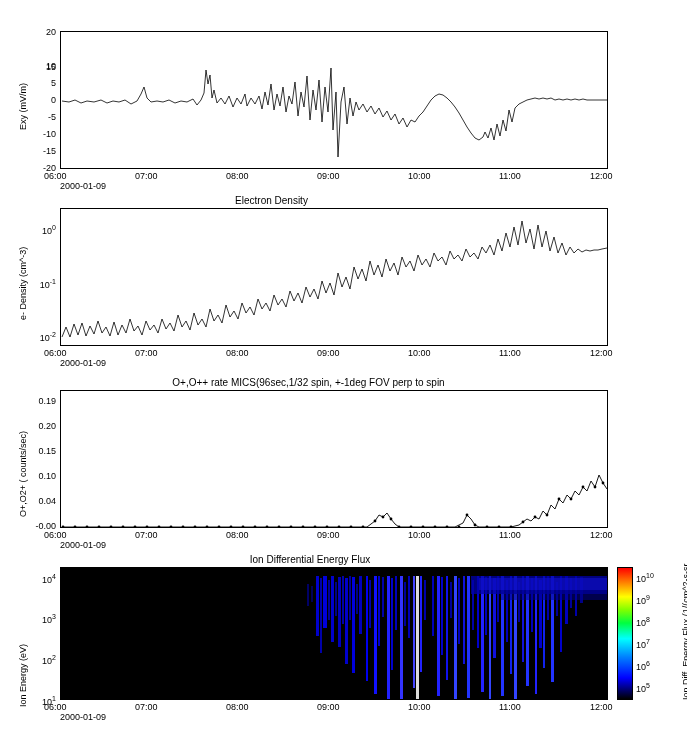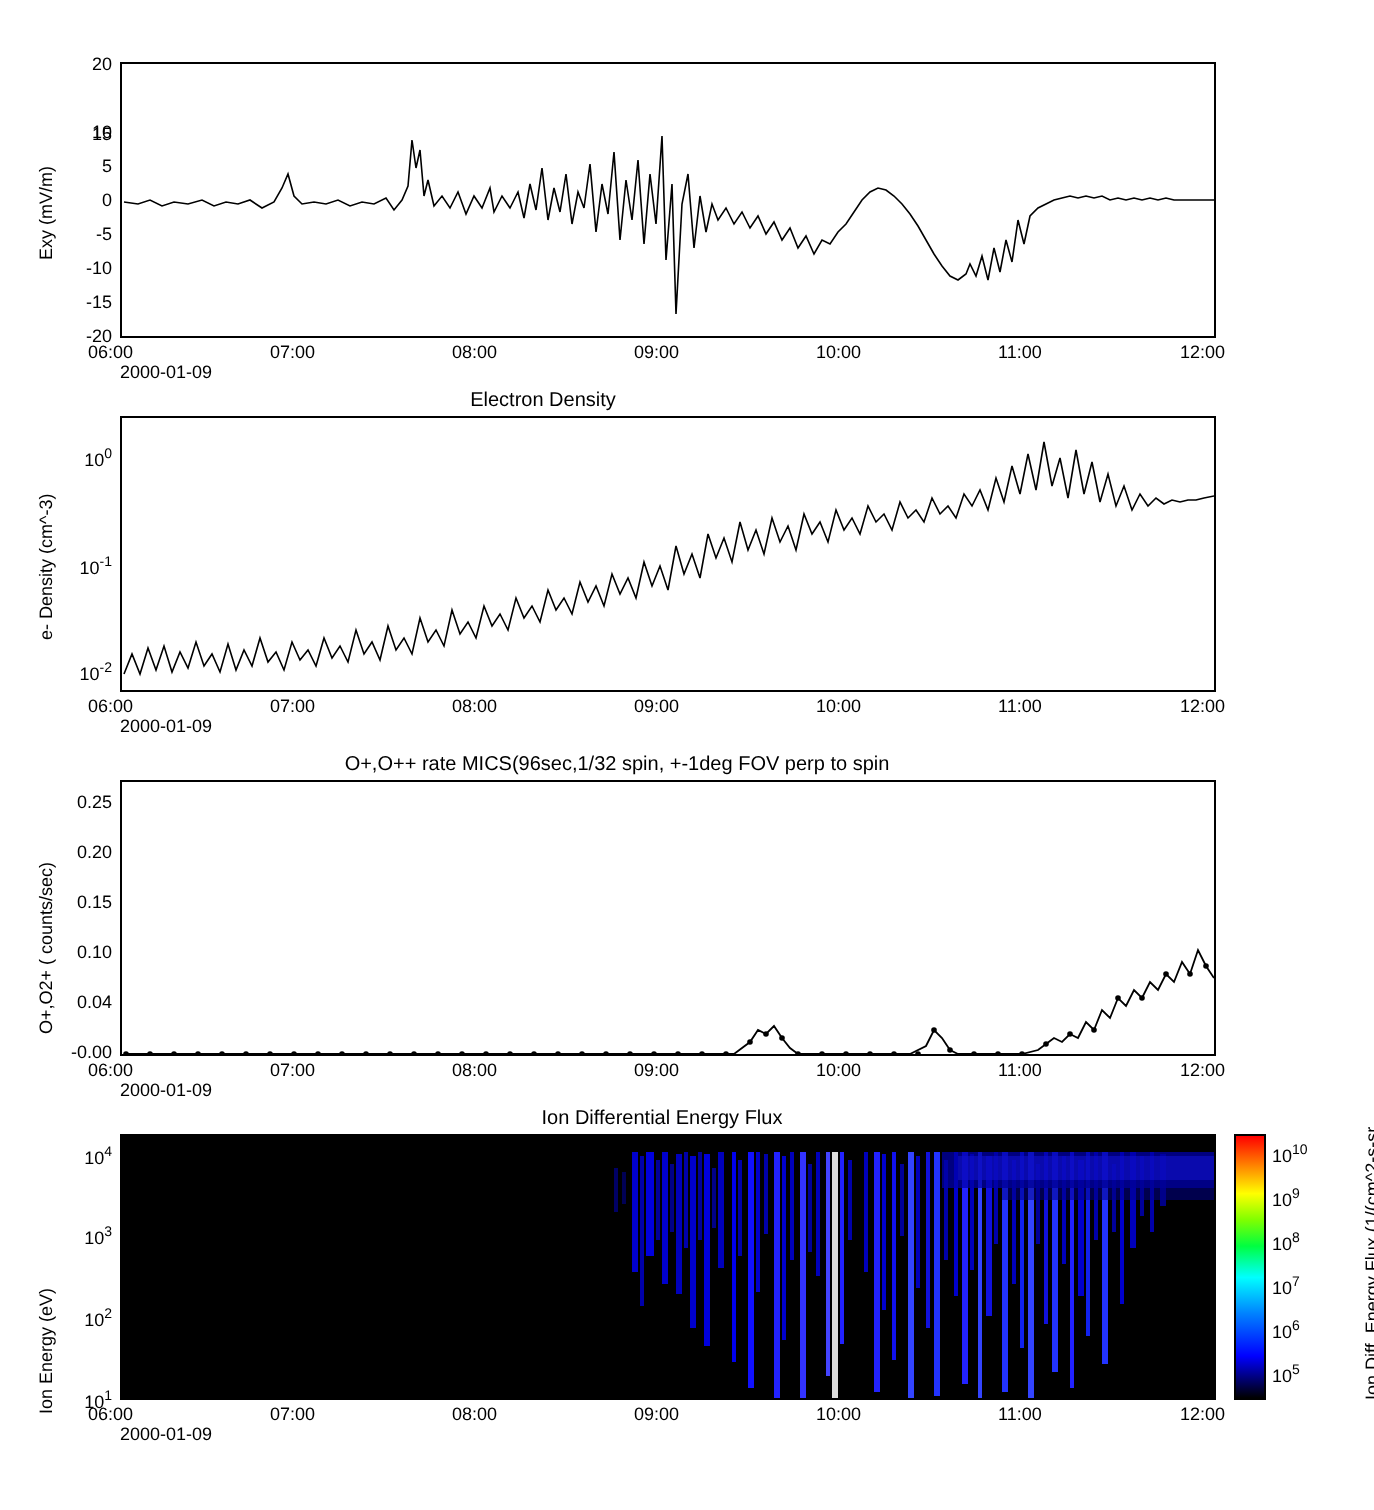--- a/index.html
+++ b/index.html
@@ -156,21 +156,21 @@
     <div class="xtick" style="left:499px; top:158px; width:34px;">11:00</div>
     <div class="xtick" style="left:590px; top:158px; width:34px;">12:00</div>
     <div class="datelabel" style="left:60px; top:168px;">2000-01-09</div>
   </div>
 
   <div class="panel" style="left:0; top:372px; width:617px; height:190px;">
     <div class="plot-title" style="top:5px;">O+,O++ rate MICS(96sec,1/32 spin, +-1deg FOV perp to spin</div>
 
     <div class="ylabel" style="left:18px; top:145px;">O+,O2+ ( counts/sec)</div>
 
-    <div class="ytick" style="left:20px; top:25px; width:36px;">0.25</div>
+    <div class="ytick" style="left:20px; top:25px; width:36px;">0.19</div>
     <div class="ytick" style="left:20px; top:50px; width:36px;">0.20</div>
     <div class="ytick" style="left:20px; top:75px; width:36px;">0.15</div>
     <div class="ytick" style="left:20px; top:100px; width:36px;">0.10</div>
     <div class="ytick" style="left:20px; top:125px; width:36px;">0.04</div>
     <div class="ytick" style="left:16px; top:150px; width:40px;">-0.00</div>
 
     <div class="frame" style="left:60px; top:18px; width:548px; height:138px;">
       <svg class="trace" width="548" height="138" viewBox="0 0 548 138" preserveAspectRatio="none">
         <g stroke="#000" stroke-width="0.9" fill="none">
           <polyline points="2,136 10,136 18,136 26,136 34,136 42,136 50,136 58,136 66,136 74,136 82,136 90,136 98,136 106,136 114,136 122,136 130,136 138,136 146,136 154,136 162,136 170,136 178,136 186,136 194,136 202,136 210,136 218,136 226,136 234,136 242,136 250,136 258,136 266,136 274,136 282,136 290,136 298,136 306,136 314,130 318,124 322,126 326,122 330,128 334,133 338,136 346,136 354,136 362,136 370,136 378,136 386,136 394,136 402,132 406,124 410,128 414,134 418,136 426,136 434,136 442,136 450,136 458,134 462,131 466,128 470,130 474,126 478,128 482,120 486,124 490,114 494,118 498,108 502,112 506,104 510,108 514,100 518,104 522,96 526,100 530,90 534,96 538,84 542,92 546,98"></polyline>
@@ -232,21 +232,21 @@
     <div class="xtick" style="left:135px; top:158px; width:34px;">07:00</div>
     <div class="xtick" style="left:226px; top:158px; width:34px;">08:00</div>
     <div class="xtick" style="left:317px; top:158px; width:34px;">09:00</div>
     <div class="xtick" style="left:408px; top:158px; width:34px;">10:00</div>
     <div class="xtick" style="left:499px; top:158px; width:34px;">11:00</div>
     <div class="xtick" style="left:590px; top:158px; width:34px;">12:00</div>
     <div class="datelabel" style="left:60px; top:168px;">2000-01-09</div>
   </div>
 
   <div class="panel" style="left:0; top:552px; width:687px; height:203px;">
-    <div class="plot-title" style="top:2px; left:0; width:620px;margin-left:21px;">Ion Differential Energy Flux</div>
+    <div class="plot-title" style="top:2px; left:0; width:620px;">Ion Differential Energy Flux</div>
 
     <div class="ylabel" style="left:18px; top:155px;">Ion Energy (eV)</div>
 
     <div class="ytick" style="left:22px; top:20px; width:34px;">10<span class="sup">4</span></div>
     <div class="ytick" style="left:22px; top:60px; width:34px;">10<span class="sup">3</span></div>
     <div class="ytick" style="left:22px; top:101px; width:34px;">10<span class="sup">2</span></div>
     <div class="ytick" style="left:22px; top:142px; width:34px;">10<span class="sup">1</span></div>
 
     <div class="frame dark" style="left:60px; top:15px; width:548px; height:133px;">
       <svg class="trace" width="548" height="133" viewBox="0 0 548 133" preserveAspectRatio="none">

